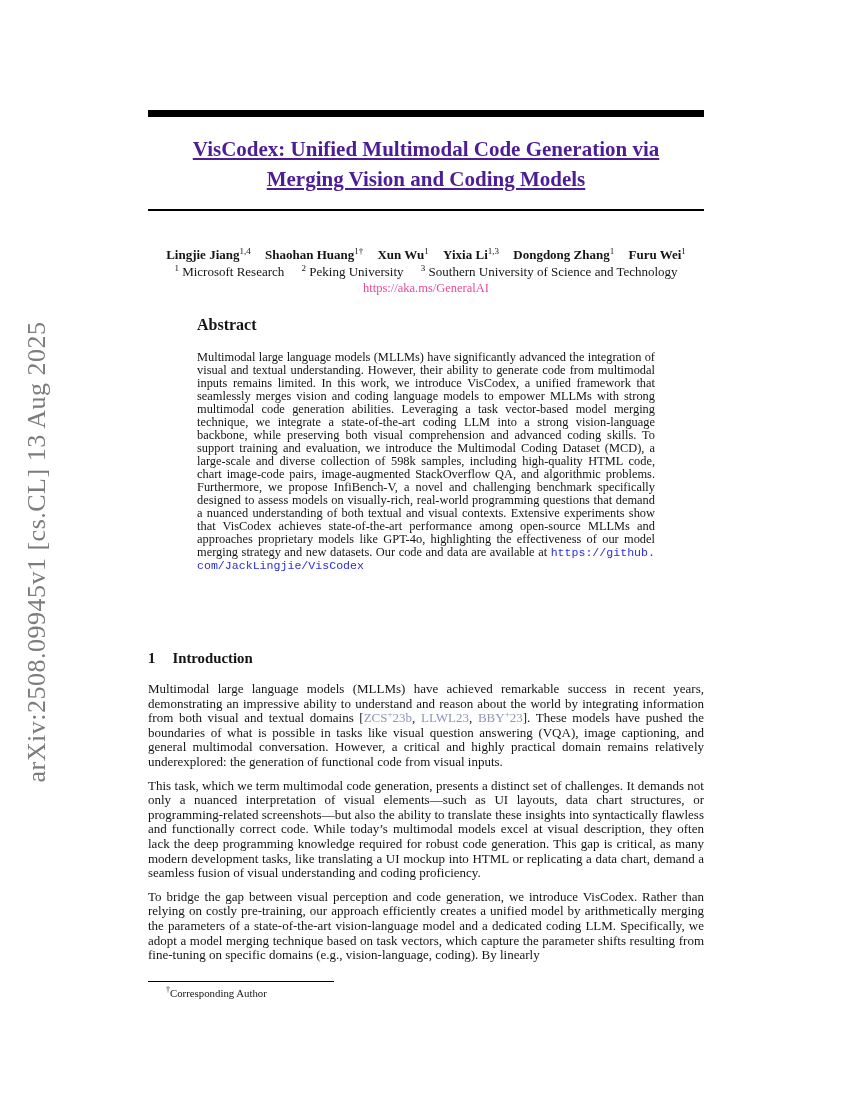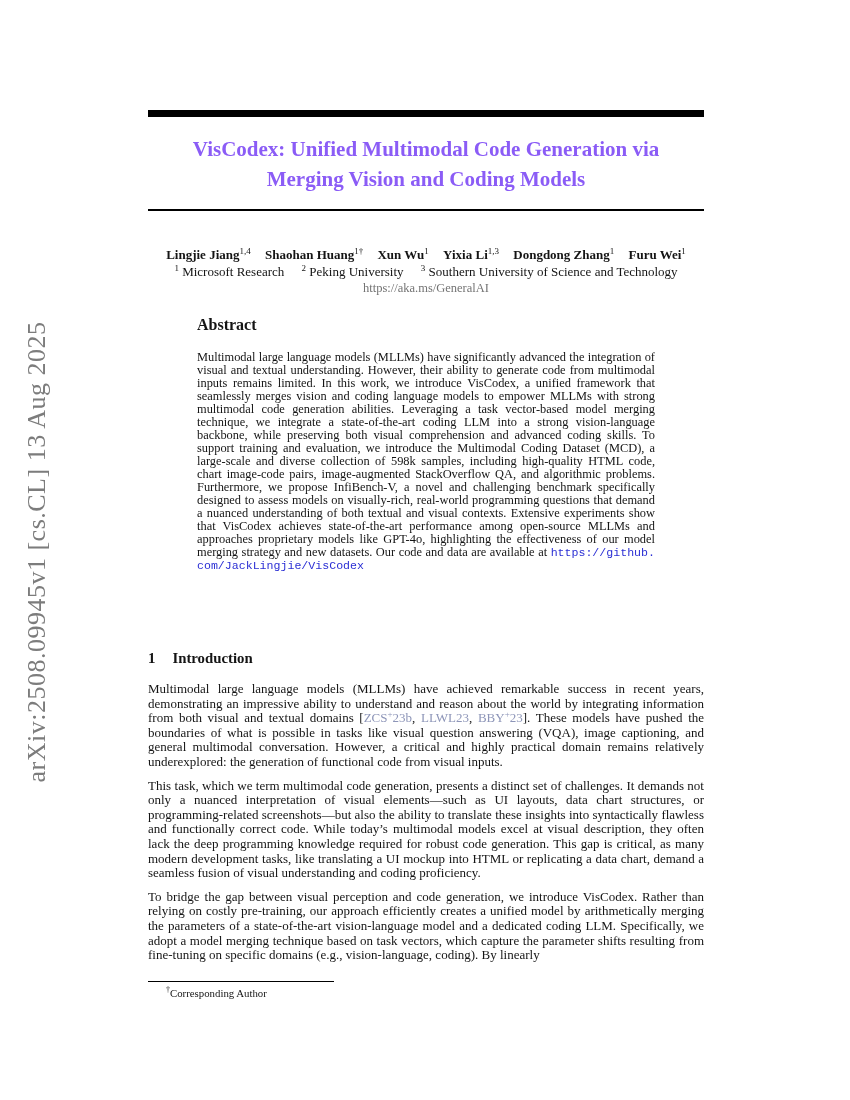--- a/index.html
+++ b/index.html
@@ -32,21 +32,22 @@
     background: #000;
   }
 
   .title-block {
     left: 148px; top: 134px;
     width: 556px;
     text-align: center;
     font-weight: bold;
     font-size: 21px;
     line-height: 30px;
-    color: #8b5cf6;
+    color: #4c1d95;
+    text-decoration: underline;
   }
 
   .title-rule {
     left: 148px; top: 209px;
     width: 556px; height: 2px;
     background: #000;
   }
 
   .authors-block {
     left: 120px; top: 247px;
@@ -61,21 +62,21 @@
     font-weight: normal;
     font-size: 9px;
     vertical-align: super;
     line-height: 0;
   }
   .affil-line { margin-top: 2px; font-size: 13px; text-align: center; }
   .affil { white-space: nowrap; }
   .affil + .affil { margin-left: 14px; }
   .link-line { margin-top: 2px; font-size: 12.5px; }
   a.plain-link {
-    color: #737373;
+    color: #ec4899;
     text-decoration: none;
     cursor: pointer;
   }
 
   .abstract-block {
     left: 197px; top: 316px;
     width: 458px;
   }
   .abstract-heading {
     text-align: left;

